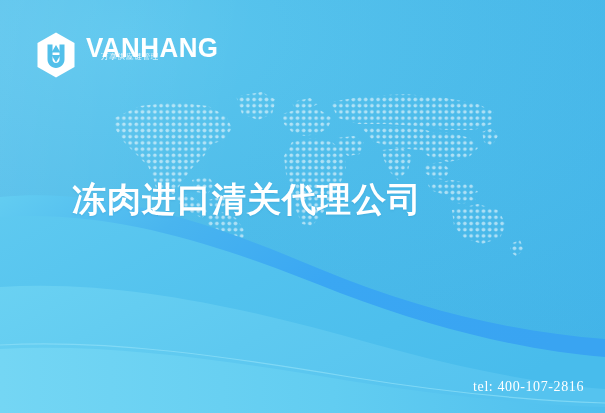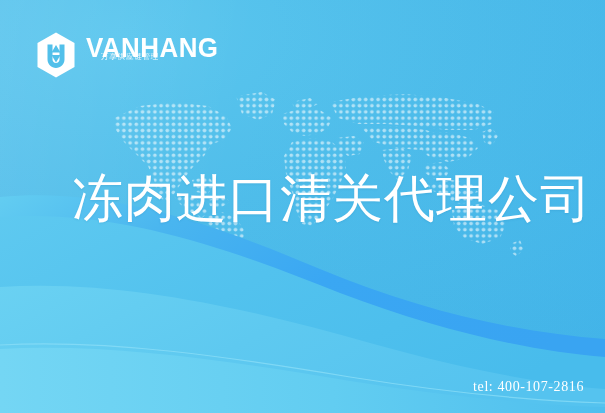--- a/index.html
+++ b/index.html
@@ -104,22 +104,22 @@
     white-space: nowrap;
     opacity: 0.95;
   }
 
   
   .headline {
     position: absolute;
     left: 72px;
     top: 172px;
     font-family: "DejaVu Sans", sans-serif;
-    font-weight: 400;
-    font-size: 51px;
+    font-weight: 700;
+    font-size: 34px;
     line-height: 54px;
     letter-spacing: 1px;
     color: #ffffff;
     white-space: nowrap;
     text-shadow: 0 1px 2px rgba(30,120,175,0.18);
   }
 
   
   .phone {
     position: absolute;

